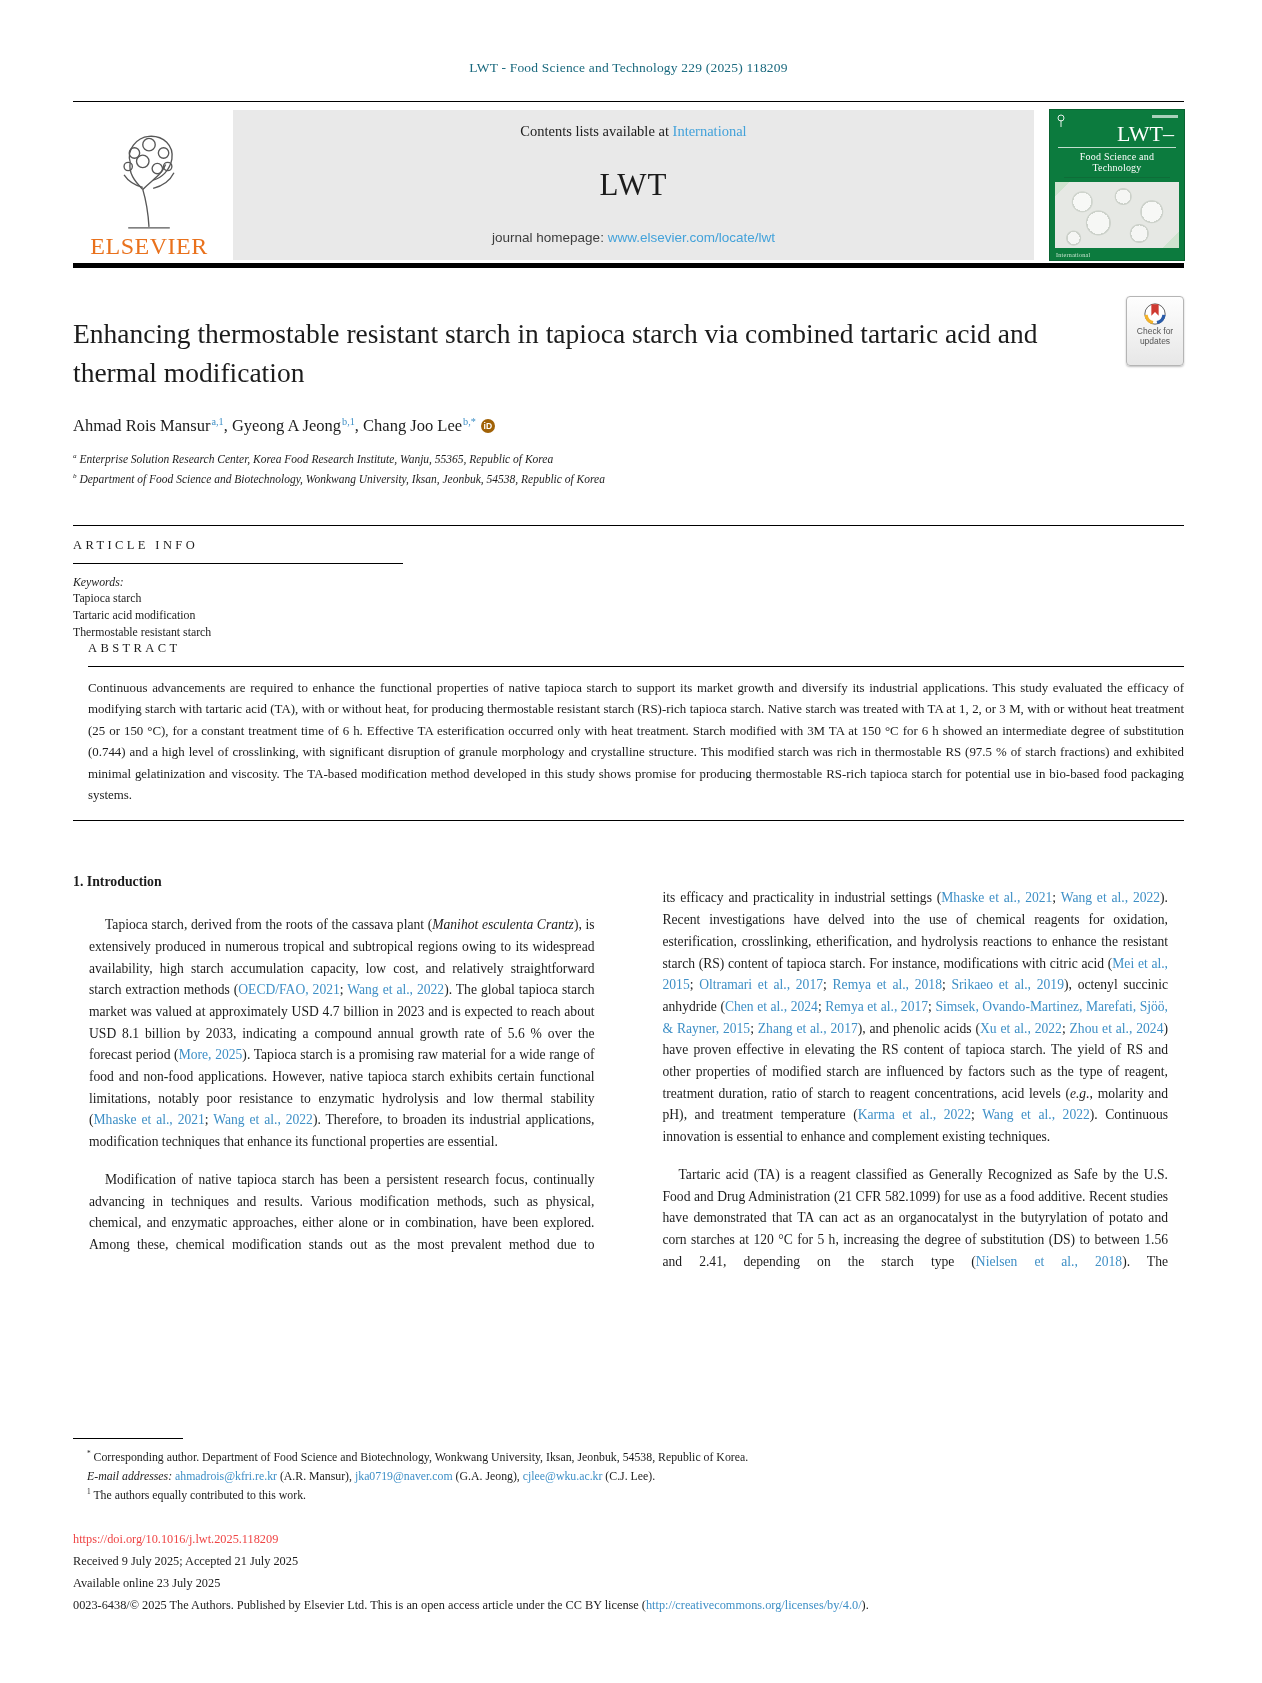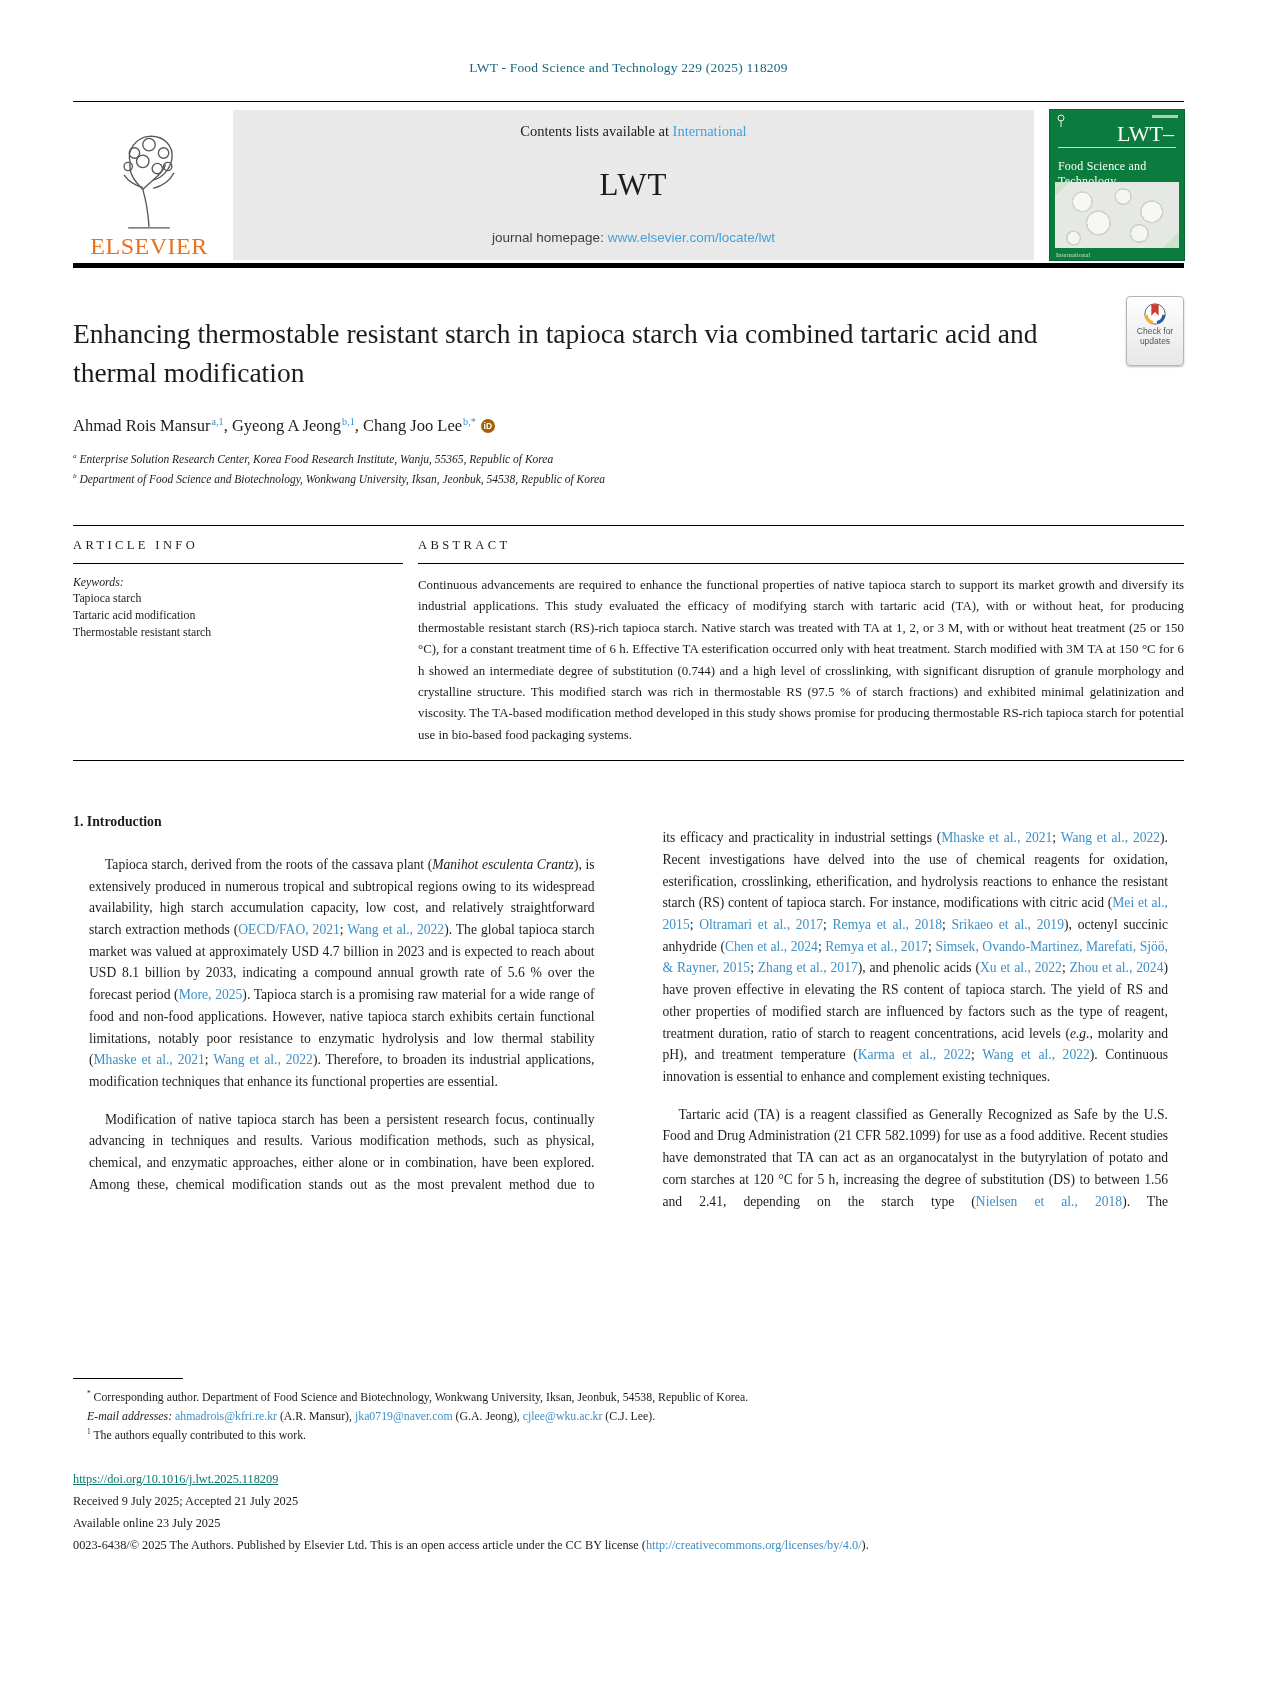--- a/index.html
+++ b/index.html
@@ -22,22 +22,22 @@
     padding:13px 0 15px; }
   .contents-line { font-size:14.5px; }
   .journal-name { font-size:31px; letter-spacing:1px; }
   .homepage-line { font-family:"Liberation Sans", sans-serif; font-size:13.5px; color:#3d3d3d; }
   .seg-brightlink { color:#43a2da; }
   
   .cover { width:134px; height:150px; background:#0c7b3e; position:relative; box-shadow:0 0 0 1px #0a6332; }
   .cover-glyph { position:absolute; top:4px; left:6px; width:10px; height:14px; opacity:.9; }
   .cover-vol { position:absolute; top:5px; right:6px; width:26px; height:3px; background:rgba(255,255,255,.65); }
   .cover-masthead { color:#fff; text-align:right; font-size:22px; padding:14px 10px 0 0; line-height:20px; }
-  .cover-subtitle { color:#fff; font-size:12px; margin:3px 8px 0;
-     border-top:1px solid rgba(255,255,255,.75); padding-top:11px; letter-spacing:.2px; }
+  .cover-subtitle { color:#fff; font-size:10px; text-align:center; margin:3px 8px 0;
+     border-top:1px solid rgba(255,255,255,.75); padding-top:3px; letter-spacing:.2px; }
   .cover-lines { margin:4px 14px 0; height:10px;
      background:linear-gradient(rgba(20,60,35,.45) 1.5px, transparent 1.5px) 0 0/100% 5px; opacity:.5; }
   .cover-image { position:absolute; left:5px; right:5px; bottom:12px; top:72px; background:#e6e8e4;
      background-image:
        radial-gradient(circle at 22% 30%, #f7f8f6 0 9px, #cfd4cd 9px 10px, transparent 11px),
        radial-gradient(circle at 55% 22%, #f5f6f4 0 7px, #ccd1ca 7px 8px, transparent 9px),
        radial-gradient(circle at 78% 45%, #f7f8f6 0 10px, #cdd2cb 10px 11px, transparent 12px),
        radial-gradient(circle at 35% 62%, #f6f7f5 0 11px, #ccd1ca 11px 12px, transparent 13px),
        radial-gradient(circle at 68% 78%, #f5f6f4 0 8px, #ccd1ca 8px 9px, transparent 10px),
        radial-gradient(circle at 15% 85%, #f5f6f4 0 6px, #ccd1ca 6px 7px, transparent 8px),
@@ -54,21 +54,21 @@
      display:flex; flex-direction:column; align-items:center; padding-top:4px; box-sizing:border-box;
      align-self:flex-start; margin-top:-18px; }
   .badge-text { font-family:"Liberation Sans", sans-serif; font-size:8.5px; color:#555; line-height:9.5px; text-align:center; }
   .authors-line { margin-top:24px; font-size:16.5px; }
   .orcid { display:inline-block; width:14px; height:14px; border-radius:50%; background:#a16207;
      color:#fff; font-family:"Liberation Sans", sans-serif; font-size:8.5px; font-weight:bold;
      text-align:center; line-height:14px; vertical-align:2px; margin-left:5px; }
   .affils { margin-top:14px; font-size:11.5px; font-style:italic; line-height:19.5px; }
   
   .mid-rule { border-top:1.2px solid #000; margin-top:36px; }
-  .info-abstract { display:flex; margin-top:12px; }
+  .info-abstract { display:flex; margin-top:12px;flex-direction:column; }
   .info-col { width:330px; flex:none; }
   .abs-col { flex:1; margin-left:15px; }
   .block-head { font-size:12.5px; letter-spacing:3.4px; }
   .head-rule { border-top:1.3px solid #000; margin-top:10px; }
   .kw-label { font-style:italic; font-size:11.8px; margin-top:11px; }
   .kw-item { font-size:11.8px; line-height:17px; }
   .abstract-text { font-size:12.9px; line-height:21.4px; text-align:justify; margin-top:11px; }
   .section-rule { border-top:1.2px solid #000; margin-top:14px; }
   
   .body-cols { display:flex; gap:36px; margin-top:50px; }
@@ -79,21 +79,21 @@
   .bcol p.cont { text-align-last:justify; }
   .seg-link { color:#3e8fc6; }
   .seg-italic { font-style:italic; }
   .seg-sup { vertical-align:super; font-size:.62em; line-height:0; }
   .seg-suplink { vertical-align:super; font-size:.62em; line-height:0; color:#3e8fc6; margin-left:1px; }
   
   .fn-block { margin-top:150px; font-size:11.8px; line-height:19px; }
   .fn-rule { width:110px; border-top:1px solid #000; margin-bottom:9px; }
   .fn { padding-left:14px; }
   .foot { margin-top:24px; font-size:12.3px; line-height:21.8px; }
-  .doi-line { color:#0f766e;text-decoration:underline; }
+  .doi-line { color:#ef4444; }
 </style>
 </head>
 <body>
 
 <div class="page">
 
   <div class="journal-ref">LWT - Food Science and Technology 229 (2025) 118209</div>
 
   <div class="top-rule"></div>
 

